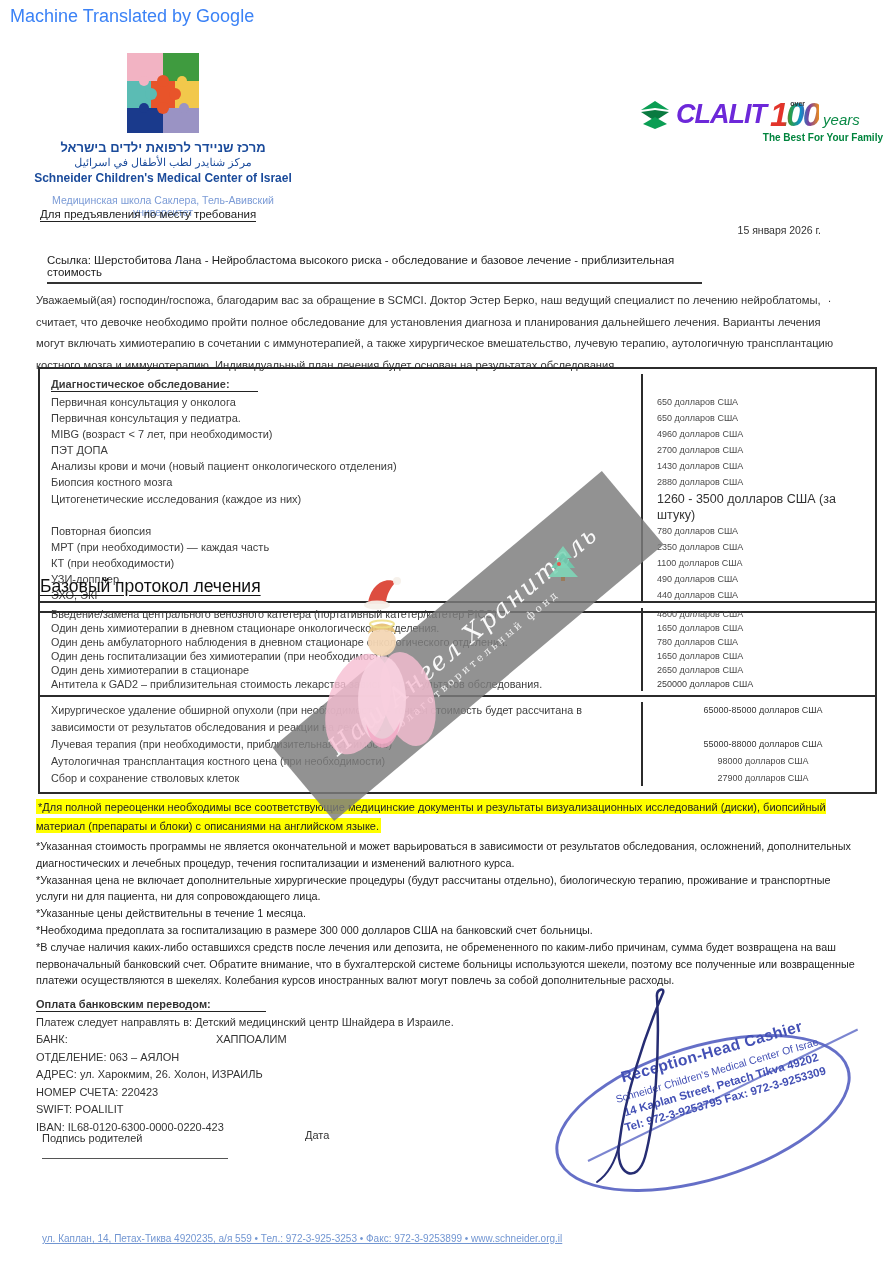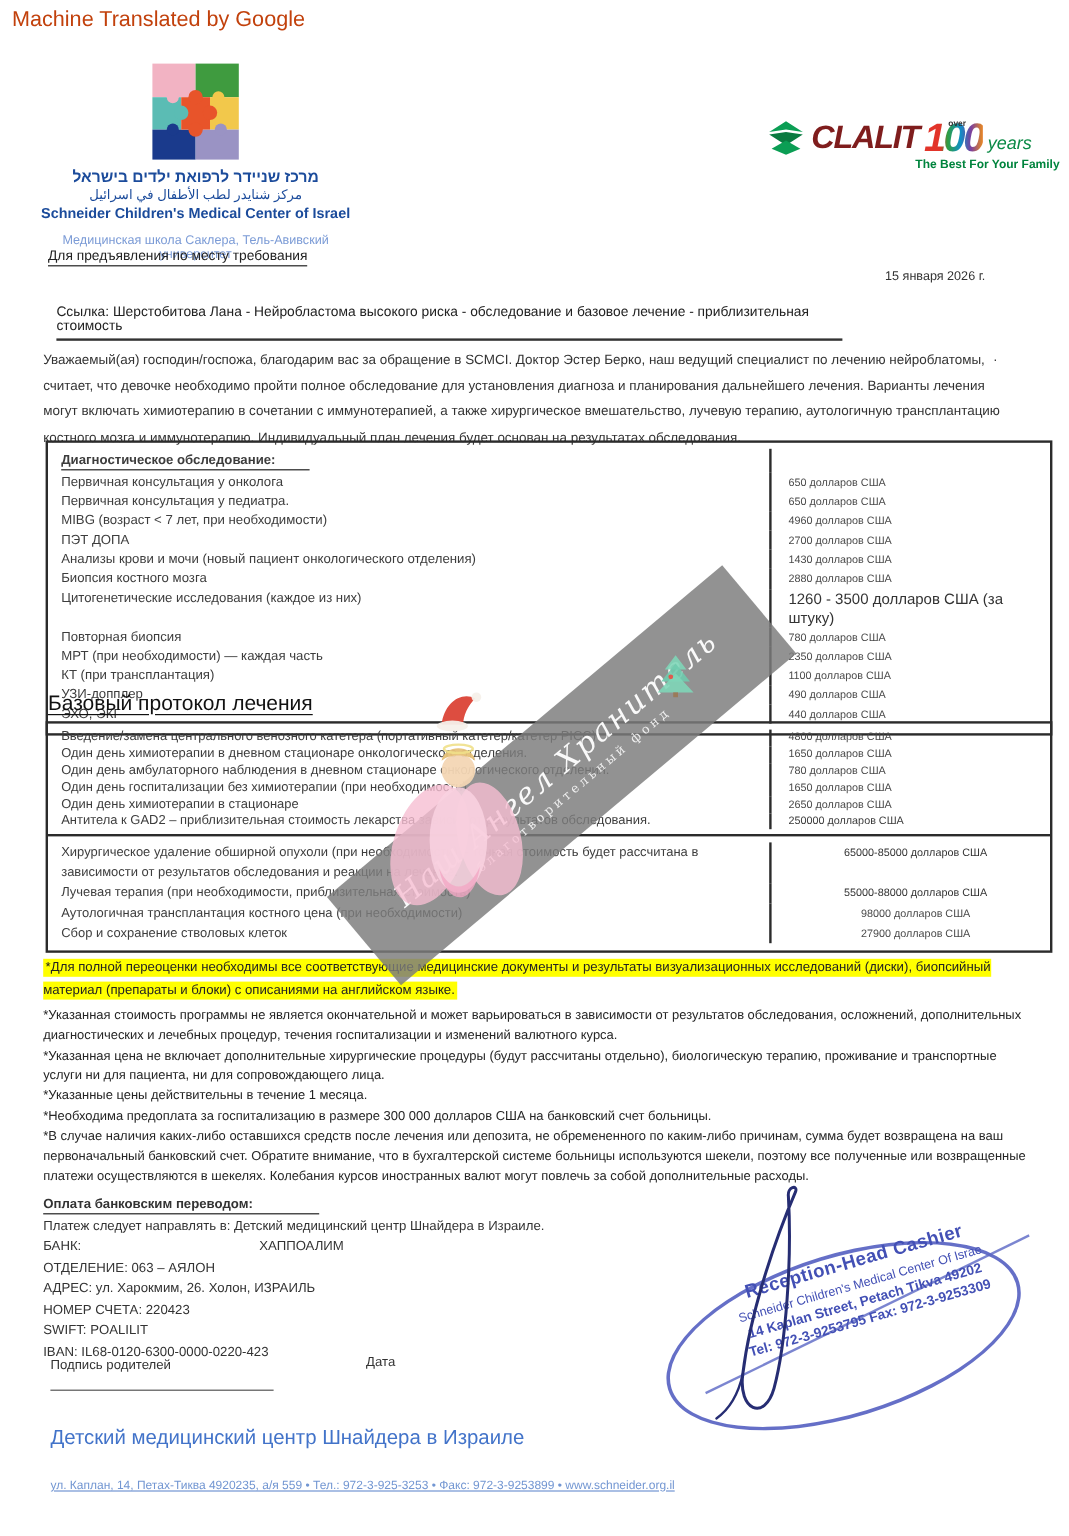--- a/index.html
+++ b/index.html
@@ -1,33 +1,33 @@
 <!DOCTYPE html>
 <html><head>
 <meta charset="utf-8">
 <style>
   html,body{margin:0;padding:0;background:#e8e8e8;}
   .page{position:relative;width:891px;height:1280px;background:#ffffff;overflow:hidden;
         font-family:"Liberation Sans",sans-serif;color:#333;margin:0 auto;}
   .abs{position:absolute;}
 
-  .mt-note{left:10px;top:6px;font-size:18px;color:#c2410c;}
+  .mt-note{left:10px;top:6px;font-size:18px;color:#3b82f6;}
 
   
   .hosp-logo{left:28px;top:52px;width:270px;text-align:center;}
   .hosp-logo .puzzle{display:block;margin:0 auto 6px auto;}
   .hosp-logo .heb{font-size:13px;font-weight:bold;color:#1b4b9b;}
   .hosp-logo .ara{font-size:11px;color:#1b4b9b;margin-top:1px;}
   .hosp-logo .eng{font-size:12px;font-weight:bold;color:#1b4b9b;margin-top:2px;}
   .hosp-logo .aff{font-size:10.5px;color:#7b9bd6;margin-top:9px;}
 
   
   .clalit{left:638px;top:98px;width:245px;}
   .clalit-row{display:flex;align-items:center;gap:4px;}
-  .clalit-name{font-size:27px;font-weight:bold;font-style:italic;color:#7f1d1d;letter-spacing:-1px;}
+  .clalit-name{font-size:27px;font-weight:bold;font-style:italic;color:#6d28d9;letter-spacing:-1px;}
   .clalit-num{position:relative;font-size:33px;font-weight:bold;font-style:italic;letter-spacing:-2px;
      background:linear-gradient(90deg,#e2342a 0%,#e2342a 28%,#2f9e41 40%,#0f8fc7 62%,#7c3f9e 80%,#e88b1e 100%);
      -webkit-background-clip:text;background-clip:text;color:transparent;line-height:1;}
   .clalit-over{position:absolute;top:2px;right:14px;font-size:7px;font-style:normal;letter-spacing:0;
      color:#333;-webkit-background-clip:border-box;background:none;-webkit-text-fill-color:#333;}
   .clalit-years{font-size:15px;font-style:italic;color:#0a8a46;align-self:flex-end;margin-bottom:3px;}
   .clalit-tag{font-size:10px;font-weight:bold;color:#00843d;text-align:right;margin-top:1px;}
 
   .presented{left:40px;top:208px;font-size:11.5px;color:#222;}
   .presented span{border-bottom:1.5px solid #222;padding-bottom:1px;}
@@ -171,21 +171,21 @@
       <div class="cell">Анализы крови и мочи (новый пациент онкологического отделения)</div>
         <div class="pcell">1430 долларов США</div>
       <div class="cell">Биопсия костного мозга</div>
         <div class="pcell">2880 долларов США</div>
       <div class="cell">Цитогенетические исследования (каждое из них)</div>
         <div class="pcell lg">1260 - 3500 долларов США (за штуку)</div>
       <div class="cell">Повторная биопсия</div>
         <div class="pcell">780 долларов США</div>
       <div class="cell">МРТ (при необходимости) — каждая часть</div>
         <div class="pcell">2350 долларов США</div>
-      <div class="cell">КТ (при трансплантация)</div>
+      <div class="cell">КТ (при необходимости)</div>
         <div class="pcell">1100 долларов США</div>
       <div class="cell">УЗИ-допплер</div>
         <div class="pcell">490 долларов США</div>
       <div class="cell">ЭХО, ЭКГ</div>
         <div class="pcell">440 долларов США</div>
     </div>
   </div>
 
   <div class="abs sec-title">Базовый протокол лечения</div>
 
@@ -274,16 +274,15 @@
     <div class="s1">Reception-Head Cashier</div>
     <div class="s2">Schneider Children's Medical Center Of Israe</div>
     <div class="s3">14 Kaplan Street, Petach Tikva 49202</div>
     <div class="s4">Tel: 972-3-9253795 Fax: 972-3-9253309</div>
   </div>
   <svg class="abs sig-svg" width="110" height="215" viewBox="0 0 110 215">
     <path d="M78,8 C60,50 40,110 34,160 C30,190 52,200 60,172 C70,135 75,65 72,12 C71,4 80,2 78,8 Z" fill="none" stroke="#262d73" stroke-width="2.5" stroke-linecap="round"></path>
     <path d="M34,160 C30,178 22,190 12,197" fill="none" stroke="#262d73" stroke-width="2" stroke-linecap="round"></path>
   </svg>
 
-  <div class="abs footer-name">Детский медицинский центр Шнайдера в Израиле</div>
   <div class="abs footer-contact">ул. Каплан, 14, Петах-Тиква 4920235, а/я 559 • Тел.: 972-3-925-3253 • Факс: 972-3-9253899 • www.schneider.org.il</div>
 
 </div>
 
 </body></html>

